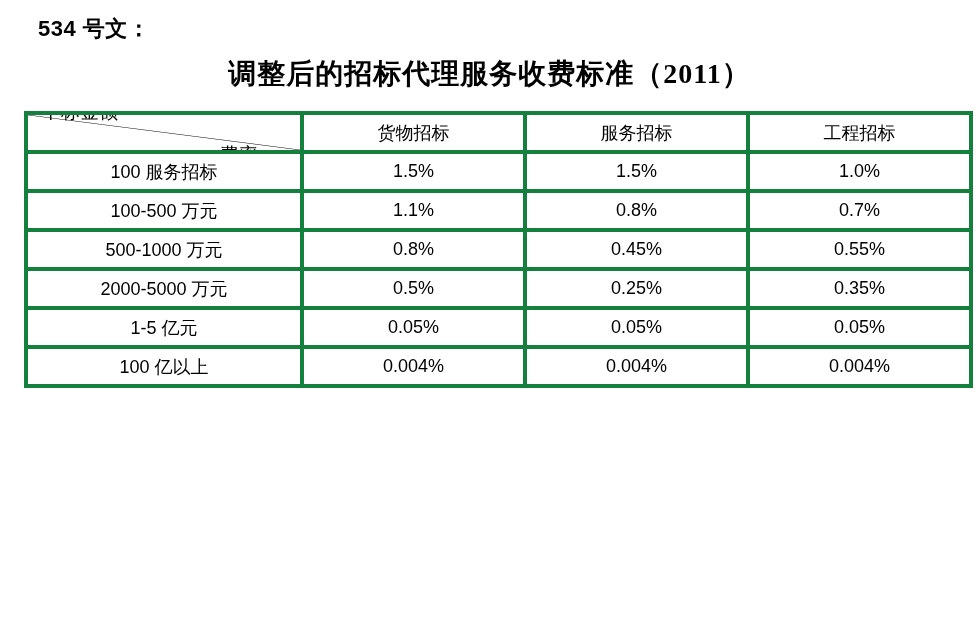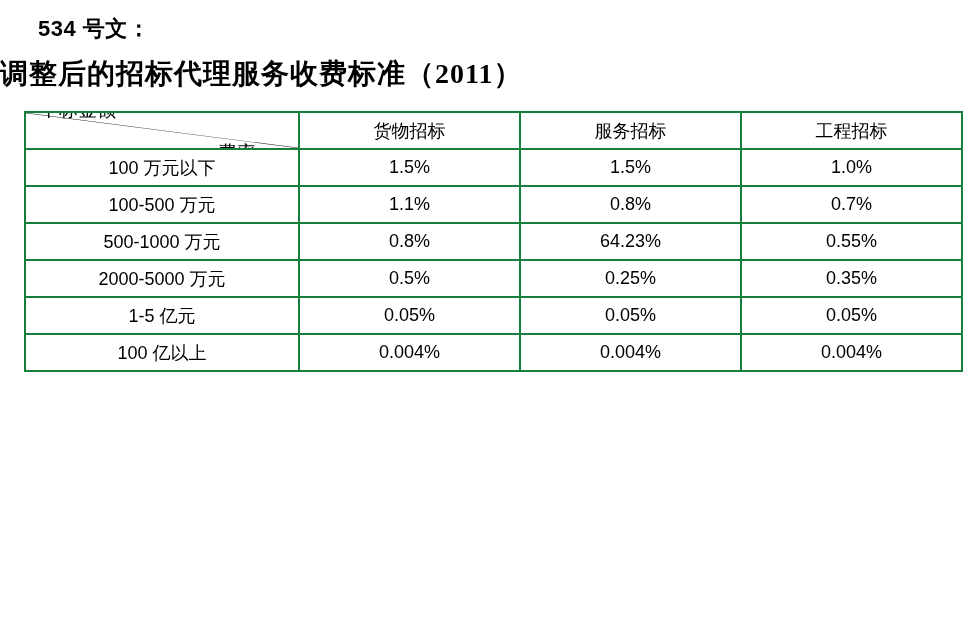--- a/index.html
+++ b/index.html
@@ -22,38 +22,39 @@
     font-family: "Liberation Sans", sans-serif;
     font-size: 22px;
     font-weight: bold;
     letter-spacing: 0.5px;
   }
   .doc-title {
     position: absolute;
     left: 0;
     right: 0;
     top: 55px;
+    text-align: center;
     font-family: "Liberation Serif", "DejaVu Serif", serif;
     font-size: 28px;
     font-weight: bold;
     letter-spacing: 1px;
   }
   .table-wrap {
     position: absolute;
     left: 24px;
     top: 111px;
     width: 930px;
   }
   table.fee-table {
     border-collapse: collapse;
     width: 930px;
     table-layout: fixed;
   }
   table.fee-table td {
-    border: 2px solid #15803d;
+    border: 4px solid #15803d;
     text-align: center;
     vertical-align: middle;
     font-family: "Liberation Sans", sans-serif;
     font-size: 18px;
     height: 35px;
     padding: 0;
   }
   td.col-amount { width: 272px; }
   td.col-rate { width: 219px; }
   .head-row td {
@@ -108,35 +109,35 @@
           </svg>
           <span class="corner-label-top">费率</span>
           <span class="corner-label-bottom">中标金额</span>
         </td>
         <td class="col-rate head-cat">货物招标</td>
         <td class="col-rate head-cat">服务招标</td>
         <td class="col-rate head-cat">工程招标</td>
       </tr>
 
       <tr>
-        <td class="col-amount">100 万元以下</td>
+        <td class="col-amount">100 服务招标</td>
         <td class="col-rate">1.5%</td>
         <td class="col-rate">1.5%</td>
         <td class="col-rate">1.0%</td>
       </tr>
       <tr>
         <td class="col-amount">100-500 万元</td>
         <td class="col-rate">1.1%</td>
         <td class="col-rate">0.8%</td>
         <td class="col-rate">0.7%</td>
       </tr>
       <tr>
         <td class="col-amount">500-1000 万元</td>
         <td class="col-rate">0.8%</td>
-        <td class="col-rate">64.23%</td>
+        <td class="col-rate">0.45%</td>
         <td class="col-rate">0.55%</td>
       </tr>
       <tr>
         <td class="col-amount">2000-5000 万元</td>
         <td class="col-rate">0.5%</td>
         <td class="col-rate">0.25%</td>
         <td class="col-rate">0.35%</td>
       </tr>
       <tr>
         <td class="col-amount">1-5 亿元</td>

